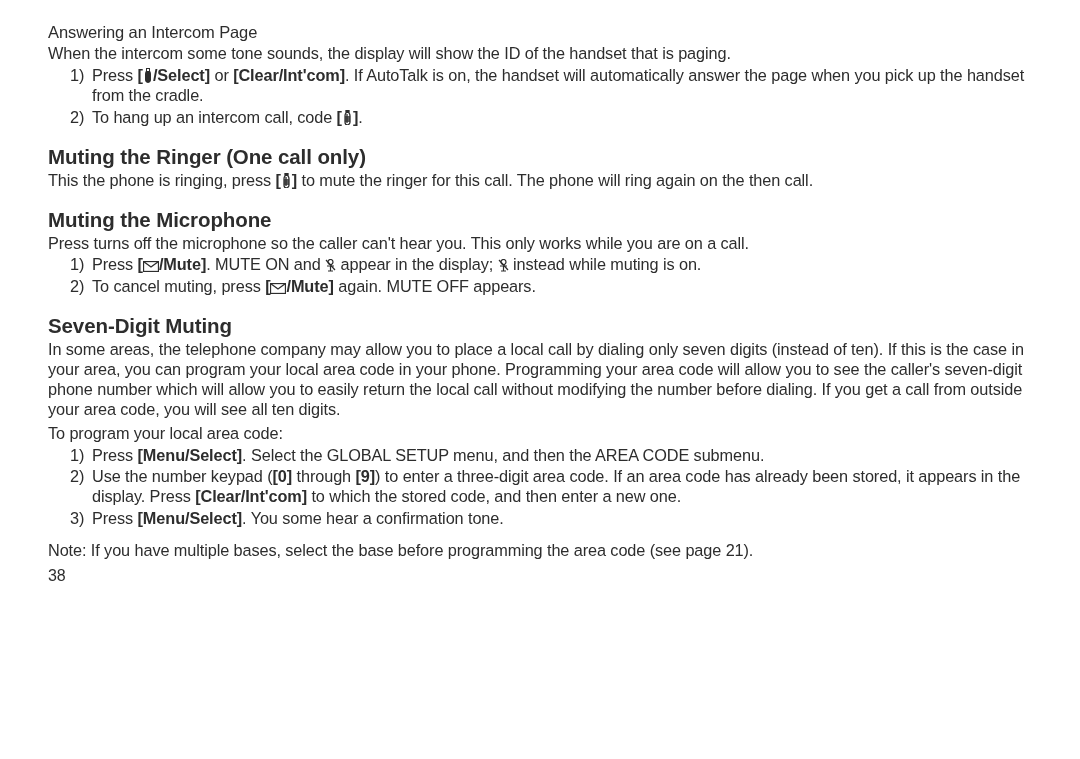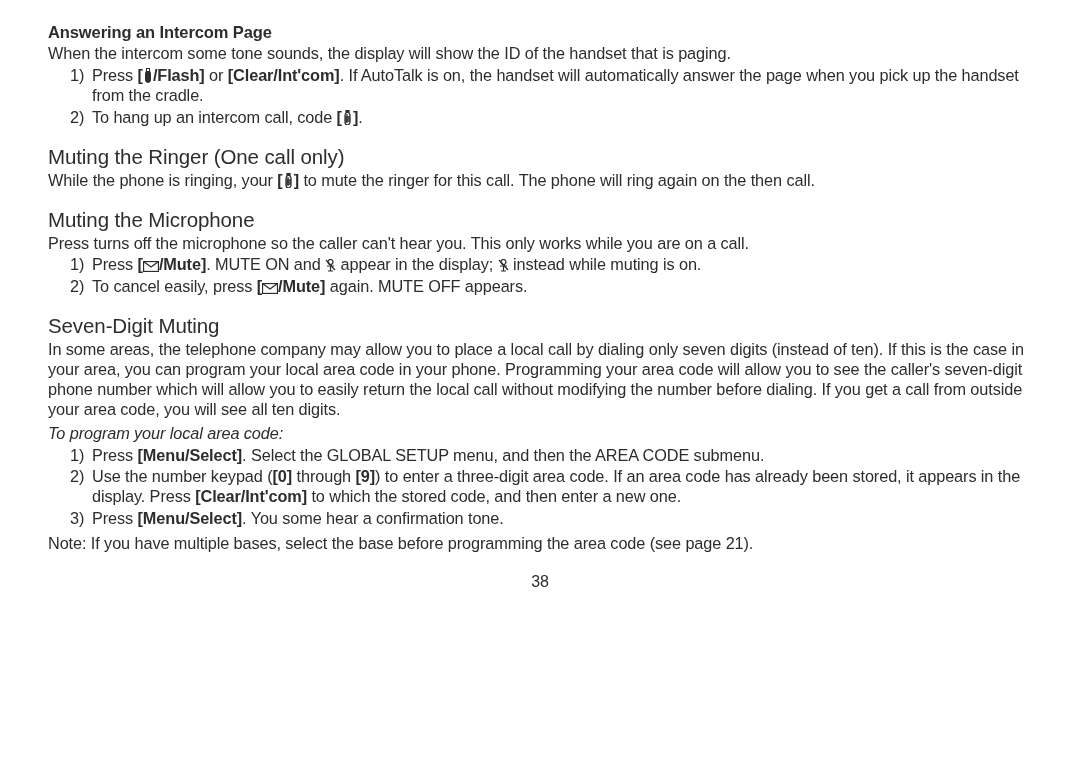--- a/index.html
+++ b/index.html
@@ -7,26 +7,26 @@
     font-size: 16.3px;
     color: #2d2d2d;
     margin: 0;
     padding: 22px 48px 10px 48px;
     width: 1080px;
     box-sizing: border-box;
     line-height: 1.22;
     letter-spacing: -0.1px;
   }
   .h-sub {
-    font-weight: bold;
+    font-weight: normal;
     font-size: 16.5px;
     margin: 0 0 2px 0;
   }
   .h-main {
-    font-weight: normal;
+    font-weight: bold;
     font-size: 20.5px;
     margin: 16px 0 2px 0;
   }
   p {
     margin: 0 0 2px 0;
   }
   ol {
     margin: 2px 0 0 0;
     padding-left: 22px;
     list-style: none;
@@ -42,51 +42,50 @@
     content: counter(item) ")";
     position: absolute;
     left: 0;
   }
   .icon {
     display: inline-block;
     vertical-align: -2px;
   }
   .bold { font-weight: bold; }
   .pagenum {
-    text-align: center;
-    margin-top: 18px;
+    margin-top: 5px;
     font-size: 16px;
   }
   .note {
-    margin-top: 5px;
+    margin-top: 12px;
     padding-left: 0;
   }
 </style>
 </head>
 <body>
 
 <div class="h-sub">Answering an Intercom Page</div>
 <p>When the intercom some tone sounds, the display will show the ID of the handset that is paging.</p>
 <ol>
   <li>
     <span>Press </span><span class="bold">[</span><svg class="icon" width="10" height="15" viewBox="0 0 10 15">
         <path d="M3 0 L7 0 L7 3 C7 3 8 4 8 6 L8 12 C8 14 6 15 5 15 C4 15 2 14 2 12 L2 6 C2 4 3 3 3 3 Z M4 1 L4 3 L6 3 L6 1 Z" fill="#2d2d2d"></path>
-      </svg><span class="bold">/Flash]</span><span> or </span><span class="bold">[Clear/Int'com]</span><span>. If AutoTalk is on, the handset will automatically answer the page when you pick up the handset from the cradle.</span>
+      </svg><span class="bold">/Select]</span><span> or </span><span class="bold">[Clear/Int'com]</span><span>. If AutoTalk is on, the handset will automatically answer the page when you pick up the handset from the cradle.</span>
   </li>
   <li>
     <span>To hang up an intercom call, code </span><span class="bold">[</span><svg class="icon" width="11" height="15" viewBox="0 0 11 15">
         <path d="M4 0 L7 0 L7 3 C7 3 8 4 8 6 L8 12 C8 14 6 15 5.5 15 C4 15 3 14 3 12 L3 6 C3 4 4 3 4 3 Z M5 4 L5 13 M3.5 7 L7.5 7 M3.5 9 L7.5 9 M3.5 11 L7.5 11" fill="none" stroke="#2d2d2d" stroke-width="1.3"></path>
         <rect x="4" y="0" width="3" height="3" fill="#2d2d2d"></rect>
       </svg><span class="bold">]</span><span>.</span>
   </li>
 </ol>
 
 <div class="h-main">Muting the Ringer (One call only)</div>
 <p>
-  <span>While the phone is ringing, your </span><span class="bold">[</span><svg class="icon" width="11" height="15" viewBox="0 0 11 15">
+  <span>This the phone is ringing, press </span><span class="bold">[</span><svg class="icon" width="11" height="15" viewBox="0 0 11 15">
       <path d="M4 0 L7 0 L7 3 C7 3 8 4 8 6 L8 12 C8 14 6 15 5.5 15 C4 15 3 14 3 12 L3 6 C3 4 4 3 4 3 Z M5 4 L5 13 M3.5 7 L7.5 7 M3.5 9 L7.5 9 M3.5 11 L7.5 11" fill="none" stroke="#2d2d2d" stroke-width="1.3"></path>
       <rect x="4" y="0" width="3" height="3" fill="#2d2d2d"></rect>
     </svg><span class="bold">]</span><span> to mute the ringer for this call. The phone will ring again on the then call.</span>
 </p>
 
 <div class="h-main">Muting the Microphone</div>
 <p>Press turns off the microphone so the caller can't hear you. This only works while you are on a call.</p>
 <ol>
   <li>
     <span>Press </span><span class="bold">[</span><svg class="icon" width="16" height="11" viewBox="0 0 16 11">
@@ -96,30 +95,30 @@
         <circle cx="5.5" cy="3" r="2.5" fill="none" stroke="#2d2d2d" stroke-width="1.2"></circle>
         <path d="M2 7 L9 7 M5.5 7 L5.5 12 M3 12 L8 12" stroke="#2d2d2d" stroke-width="1.2" fill="none"></path>
         <path d="M1 1 L10 11" stroke="#2d2d2d" stroke-width="1.2"></path>
       </svg><span> appear in the display; </span><svg class="icon" width="11" height="13" viewBox="0 0 11 13">
         <circle cx="5.5" cy="3" r="2.5" fill="none" stroke="#2d2d2d" stroke-width="1.2"></circle>
         <path d="M2 7 L9 7 M5.5 7 L5.5 12 M3 12 L8 12" stroke="#2d2d2d" stroke-width="1.2" fill="none"></path>
         <path d="M1 1 L10 11" stroke="#2d2d2d" stroke-width="1.2"></path>
       </svg><span> instead while muting is on.</span>
   </li>
   <li>
-    <span>To cancel easily, press </span><span class="bold">[</span><svg class="icon" width="16" height="11" viewBox="0 0 16 11">
+    <span>To cancel muting, press </span><span class="bold">[</span><svg class="icon" width="16" height="11" viewBox="0 0 16 11">
         <rect x="0.5" y="0.5" width="15" height="10" fill="none" stroke="#2d2d2d" stroke-width="1.3"></rect>
         <path d="M0.5 0.5 L8 6 L15.5 0.5" fill="none" stroke="#2d2d2d" stroke-width="1.3"></path>
       </svg><span class="bold">/Mute]</span><span> again. MUTE OFF appears.</span>
   </li>
 </ol>
 
 <div class="h-main">Seven-Digit Muting</div>
 <p>In some areas, the telephone company may allow you to place a local call by dialing only seven digits (instead of ten). If this is the case in your area, you can program your local area code in your phone. Programming your area code will allow you to see the caller's seven-digit phone number which will allow you to easily return the local call without modifying the number before dialing. If you get a call from outside your area code, you will see all ten digits.</p>
-<p style="margin-top:4px;font-style:italic;">To program your local area code:</p>
+<p style="margin-top:4px;">To program your local area code:</p>
 <ol>
   <li>
     <span>Press </span><span class="bold">[Menu/Select]</span><span>. Select the GLOBAL SETUP menu, and then the AREA CODE submenu.</span>
   </li>
   <li>
     <span>Use the number keypad (</span><span class="bold">[0]</span><span> through </span><span class="bold">[9]</span><span>) to enter a three-digit area code. If an area code has already been stored, it appears in the display. Press </span><span class="bold">[Clear/Int'com]</span><span>  to which the stored code, and then enter a new one.</span>
   </li>
   <li>
     <span>Press </span><span class="bold">[Menu/Select]</span><span>. You some hear a confirmation tone.</span>
   </li>

